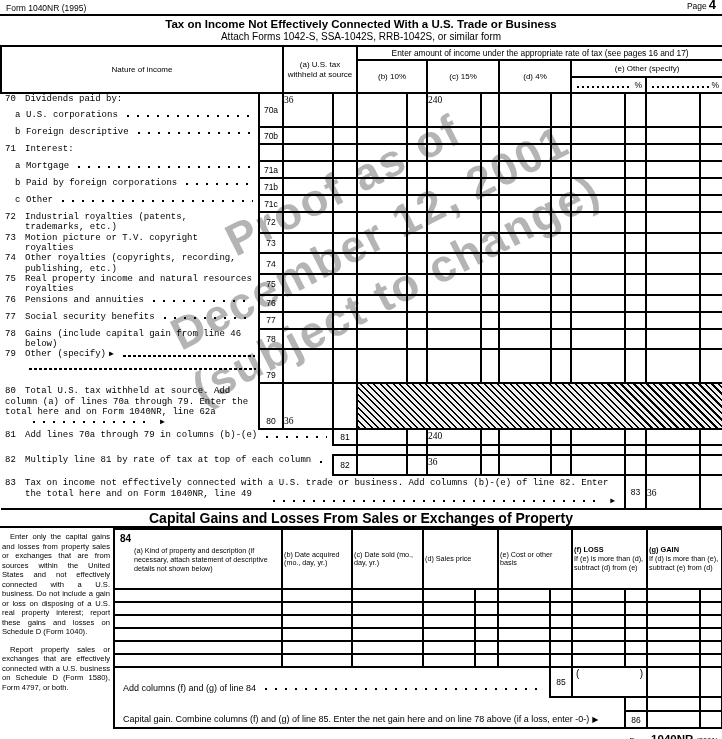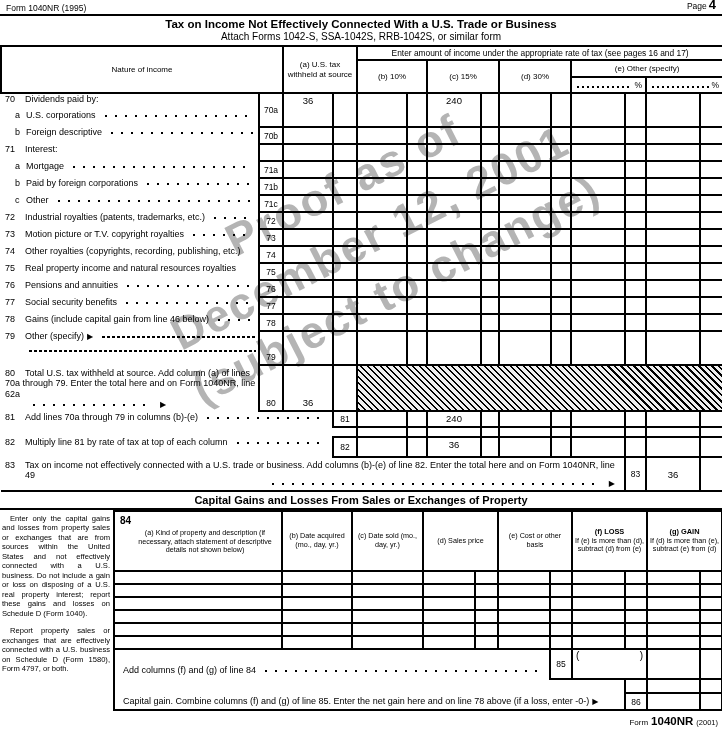--- a/index.html
+++ b/index.html
@@ -19,51 +19,51 @@
       transform:rotate(-27deg);text-align:center;font-weight:bold;font-size:45px;
       color:#b4b4b4;line-height:1.3;letter-spacing:2px;white-space:nowrap;}
   
   table{border-collapse:collapse;table-layout:fixed;width:722px;}
   td{padding:0;vertical-align:top;font-size:9px;overflow:hidden;}
   .box{border:2px solid #000;}
   .hb{border-bottom:2.5px solid #000 !important;}
   .t1{border-top:2.5px solid #000;}
   .hc{font-size:8px;text-align:center;vertical-align:middle;padding:1px;line-height:1.15;}
   .banner{font-size:8.4px;text-align:center;vertical-align:middle;}
-  .desc{padding-left:4px;line-height:1.15;}
+  .desc{padding-left:4px;line-height:1.15;font-family:Liberation Mono, monospace;}
   .fr{display:flex;align-items:baseline;}
   .lno{flex:none;width:20px;font-size:9px;}
   .lsub{flex:none;width:11px;margin-left:10px;font-size:9px;}
   .ltxt{font-size:9px;}
   .dots{flex:1;height:2px;align-self:flex-end;margin:0 5px 3px 9px;
         background:repeating-linear-gradient(to right,#000 0 2px,transparent 2px 10px);}
   .dashfill{flex:1;height:2px;align-self:flex-end;margin:0 3px 3px 6px;
         background:repeating-linear-gradient(to right,#000 0 3px,transparent 3px 5px);}
   .dashline{display:block;height:2px;margin:2px 2px 1px 4px;
         background:repeating-linear-gradient(to right,#000 0 3px,transparent 3px 5px);}
   .num{font-size:8.5px;text-align:center;vertical-align:middle;}
   .vb{vertical-align:bottom;padding-bottom:2px;}
-  .val{font-size:9.5px;text-align:center;padding-top:1px;}
+  .val{font-size:9.5px;text-align:left;padding-top:1px;font-family:Liberation Serif, serif;}
   .hatch{background:repeating-linear-gradient(45deg,#000 0 1.6px,#efefef 1.6px 4.6px);}
   .pctcell{vertical-align:bottom;}
   .pct{display:flex;align-items:baseline;padding:0 3px 2px 3px;}
   .pct .dl{flex:1;height:2px;align-self:flex-end;margin:0 2px 2px 2px;
         background:repeating-linear-gradient(to right,#000 0 2px,transparent 2px 5px);}
   .pct span.sym{font-size:8.5px;}
   .arrow{font-size:8px;margin:0 3px;flex:none;}
   .dotsinline{display:inline-block;width:120px;height:2px;margin:0 4px 1px 8px;
         background:repeating-linear-gradient(to right,#000 0 2px,transparent 2px 10px);}
   
-  .secbar{border-bottom:2.5px solid #000;text-align:center;font-weight:bold;font-size:11px;
+  .secbar{border-bottom:2.5px solid #000;text-align:center;font-weight:bold;font-size:14px;
           height:16px;line-height:16px;}
   
   .sidebar{font-size:7.6px;line-height:1.25;text-align:justify;padding:3px 3px 0 2px;
            border-right:2px solid #000;vertical-align:top;}
   .sidebar p{margin:0 0 8px 0;text-indent:8px;}
-  .h2c{font-size:7.2px;text-align:center;vertical-align:middle;padding:1px;line-height:1.2;}
+  .h2c{font-size:7.2px;vertical-align:middle;padding:1px;line-height:1.2;}
   .acell{position:relative;}
   .n84{position:absolute;left:5px;top:3px;font-size:10px;font-weight:bold;}
   .ftit{font-size:7.4px;font-weight:bold;}
   .t2desc{padding-left:8px;line-height:1.15;}
   .paren{display:flex;justify-content:space-between;align-items:flex-end;
          padding:0 3px 2px 3px;font-size:10px;height:100%;box-sizing:border-box;}
   
   .pagefoot{display:flex;justify-content:flex-end;align-items:baseline;padding:4px 4px 0 0;}
   .ffl{font-size:8px;margin-right:3px;} .ffn{font-size:11.5px;font-weight:bold;} .ffy{font-size:7.5px;margin-left:3px;}
 </style>
@@ -107,21 +107,21 @@
 
     <tbody>
         <tr style="height:14px">
       <td class="box hc" colspan="2" rowspan="3">Nature of income</td>
       <td class="box hc" colspan="2" rowspan="3">(a) U.S. tax withheld at source</td>
       <td class="box banner" colspan="10">Enter amount of income under the appropriate rate of tax (see pages 16 and 17)</td>
     </tr>
     <tr style="height:17px">
       <td class="box hc" colspan="2" rowspan="2">(b) 10%</td>
       <td class="box hc" colspan="2" rowspan="2">(c) 15%</td>
-      <td class="box hc" colspan="2" rowspan="2">(d) 30%</td>
+      <td class="box hc" colspan="2" rowspan="2">(d) 4%</td>
       <td class="box hc" colspan="4">(e) Other (specify)</td>
     </tr>
     <tr style="height:16px">
       <td class="box pctcell" colspan="2">
             <div class="pct">
               <span class="dl"></span>
               <span class="sym">%</span>
             </div>
           </td>
       <td class="box pctcell" colspan="2">

